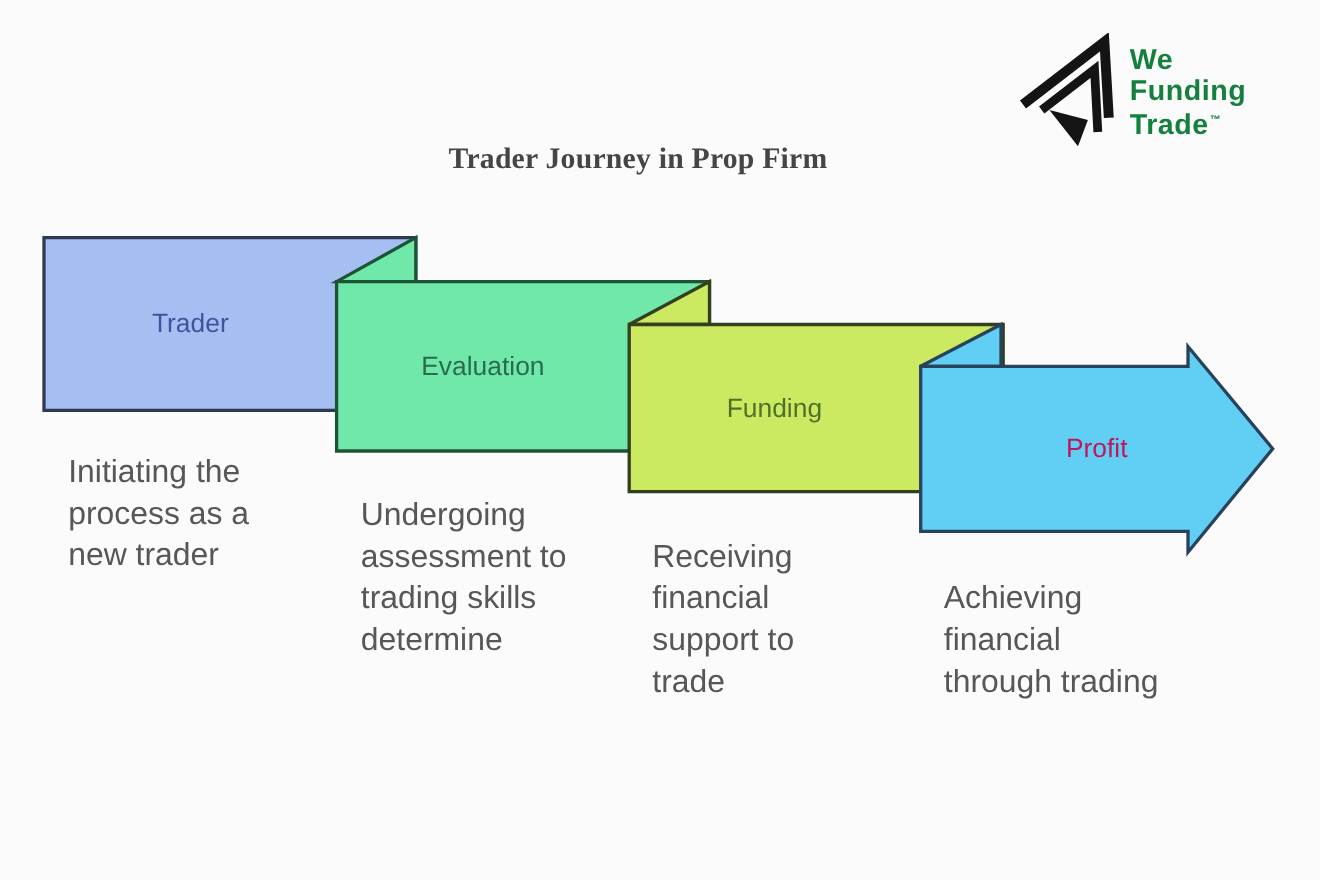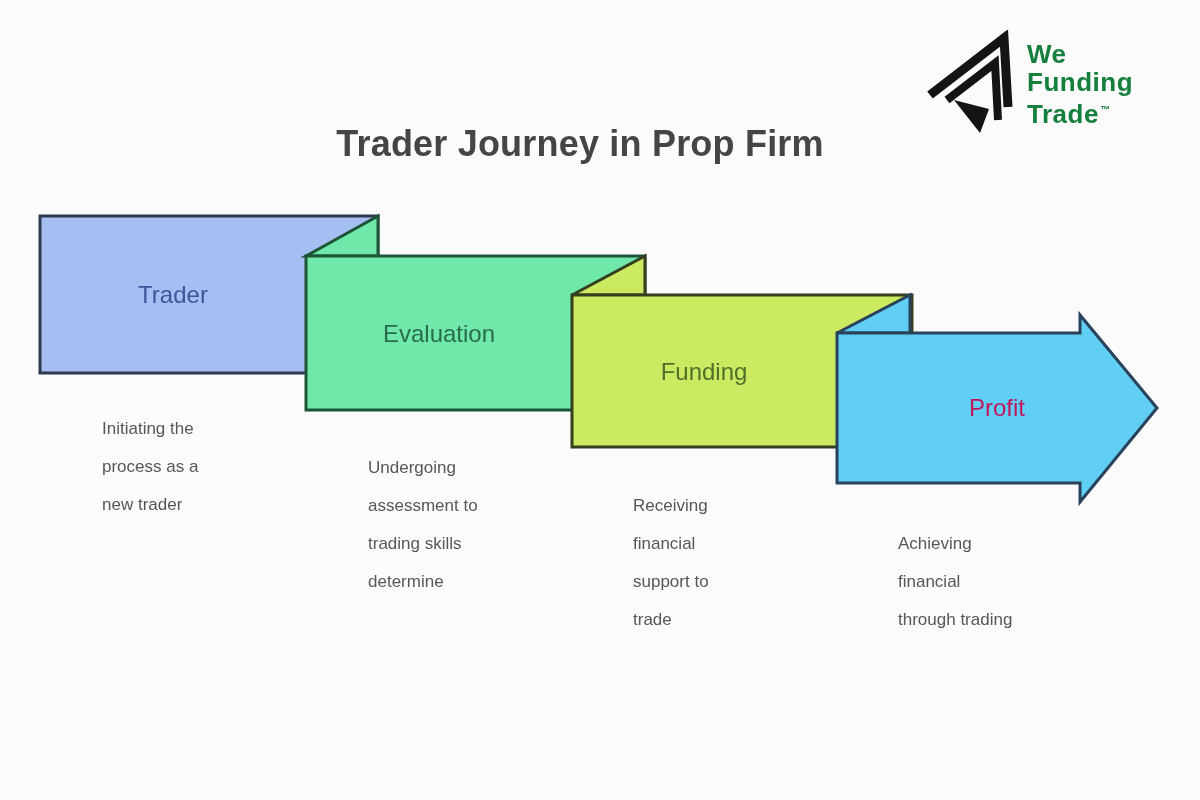--- a/index.html
+++ b/index.html
@@ -6,31 +6,31 @@
   .canvas {
     position:relative; width:1200px; height:800px;
     background:#fbfbfb; overflow:hidden;
     font-family:"Liberation Sans", sans-serif;
   }
   .shapes { position:absolute; left:0; top:0; }
 
   .title {
     position:absolute; left:580px; top:144px;
     transform:translate(-50%,-50%);
-    font-size:36px; font-weight:bold; color:#454545;
-    white-space:nowrap; letter-spacing:0.2px;
+    font-size:27px; font-weight:bold; color:#454545;
+    white-space:nowrap; letter-spacing:0.2px;font-family:Liberation Serif, serif;
   }
 
   .stage-label {
     position:absolute; transform:translate(-50%,-50%);
     font-size:24px; white-space:nowrap;
   }
 
   .desc {
-    position:absolute; font-size:17px; line-height:38px; color:#575757;margin-left:40px;
+    position:absolute; font-size:29px; line-height:38px; color:#575757;
   }
 
   .logo-mark { position:absolute; left:925px; top:30px; }
   .logo-text {
     position:absolute; left:1027px; top:40px;
     font-size:26px; font-weight:bold; color:#141414;
     line-height:28px; letter-spacing:0.5px; white-space:nowrap;
   }
   .tm { font-size:10px; vertical-align:super; margin-left:1px; font-weight:bold; }
 </style>

